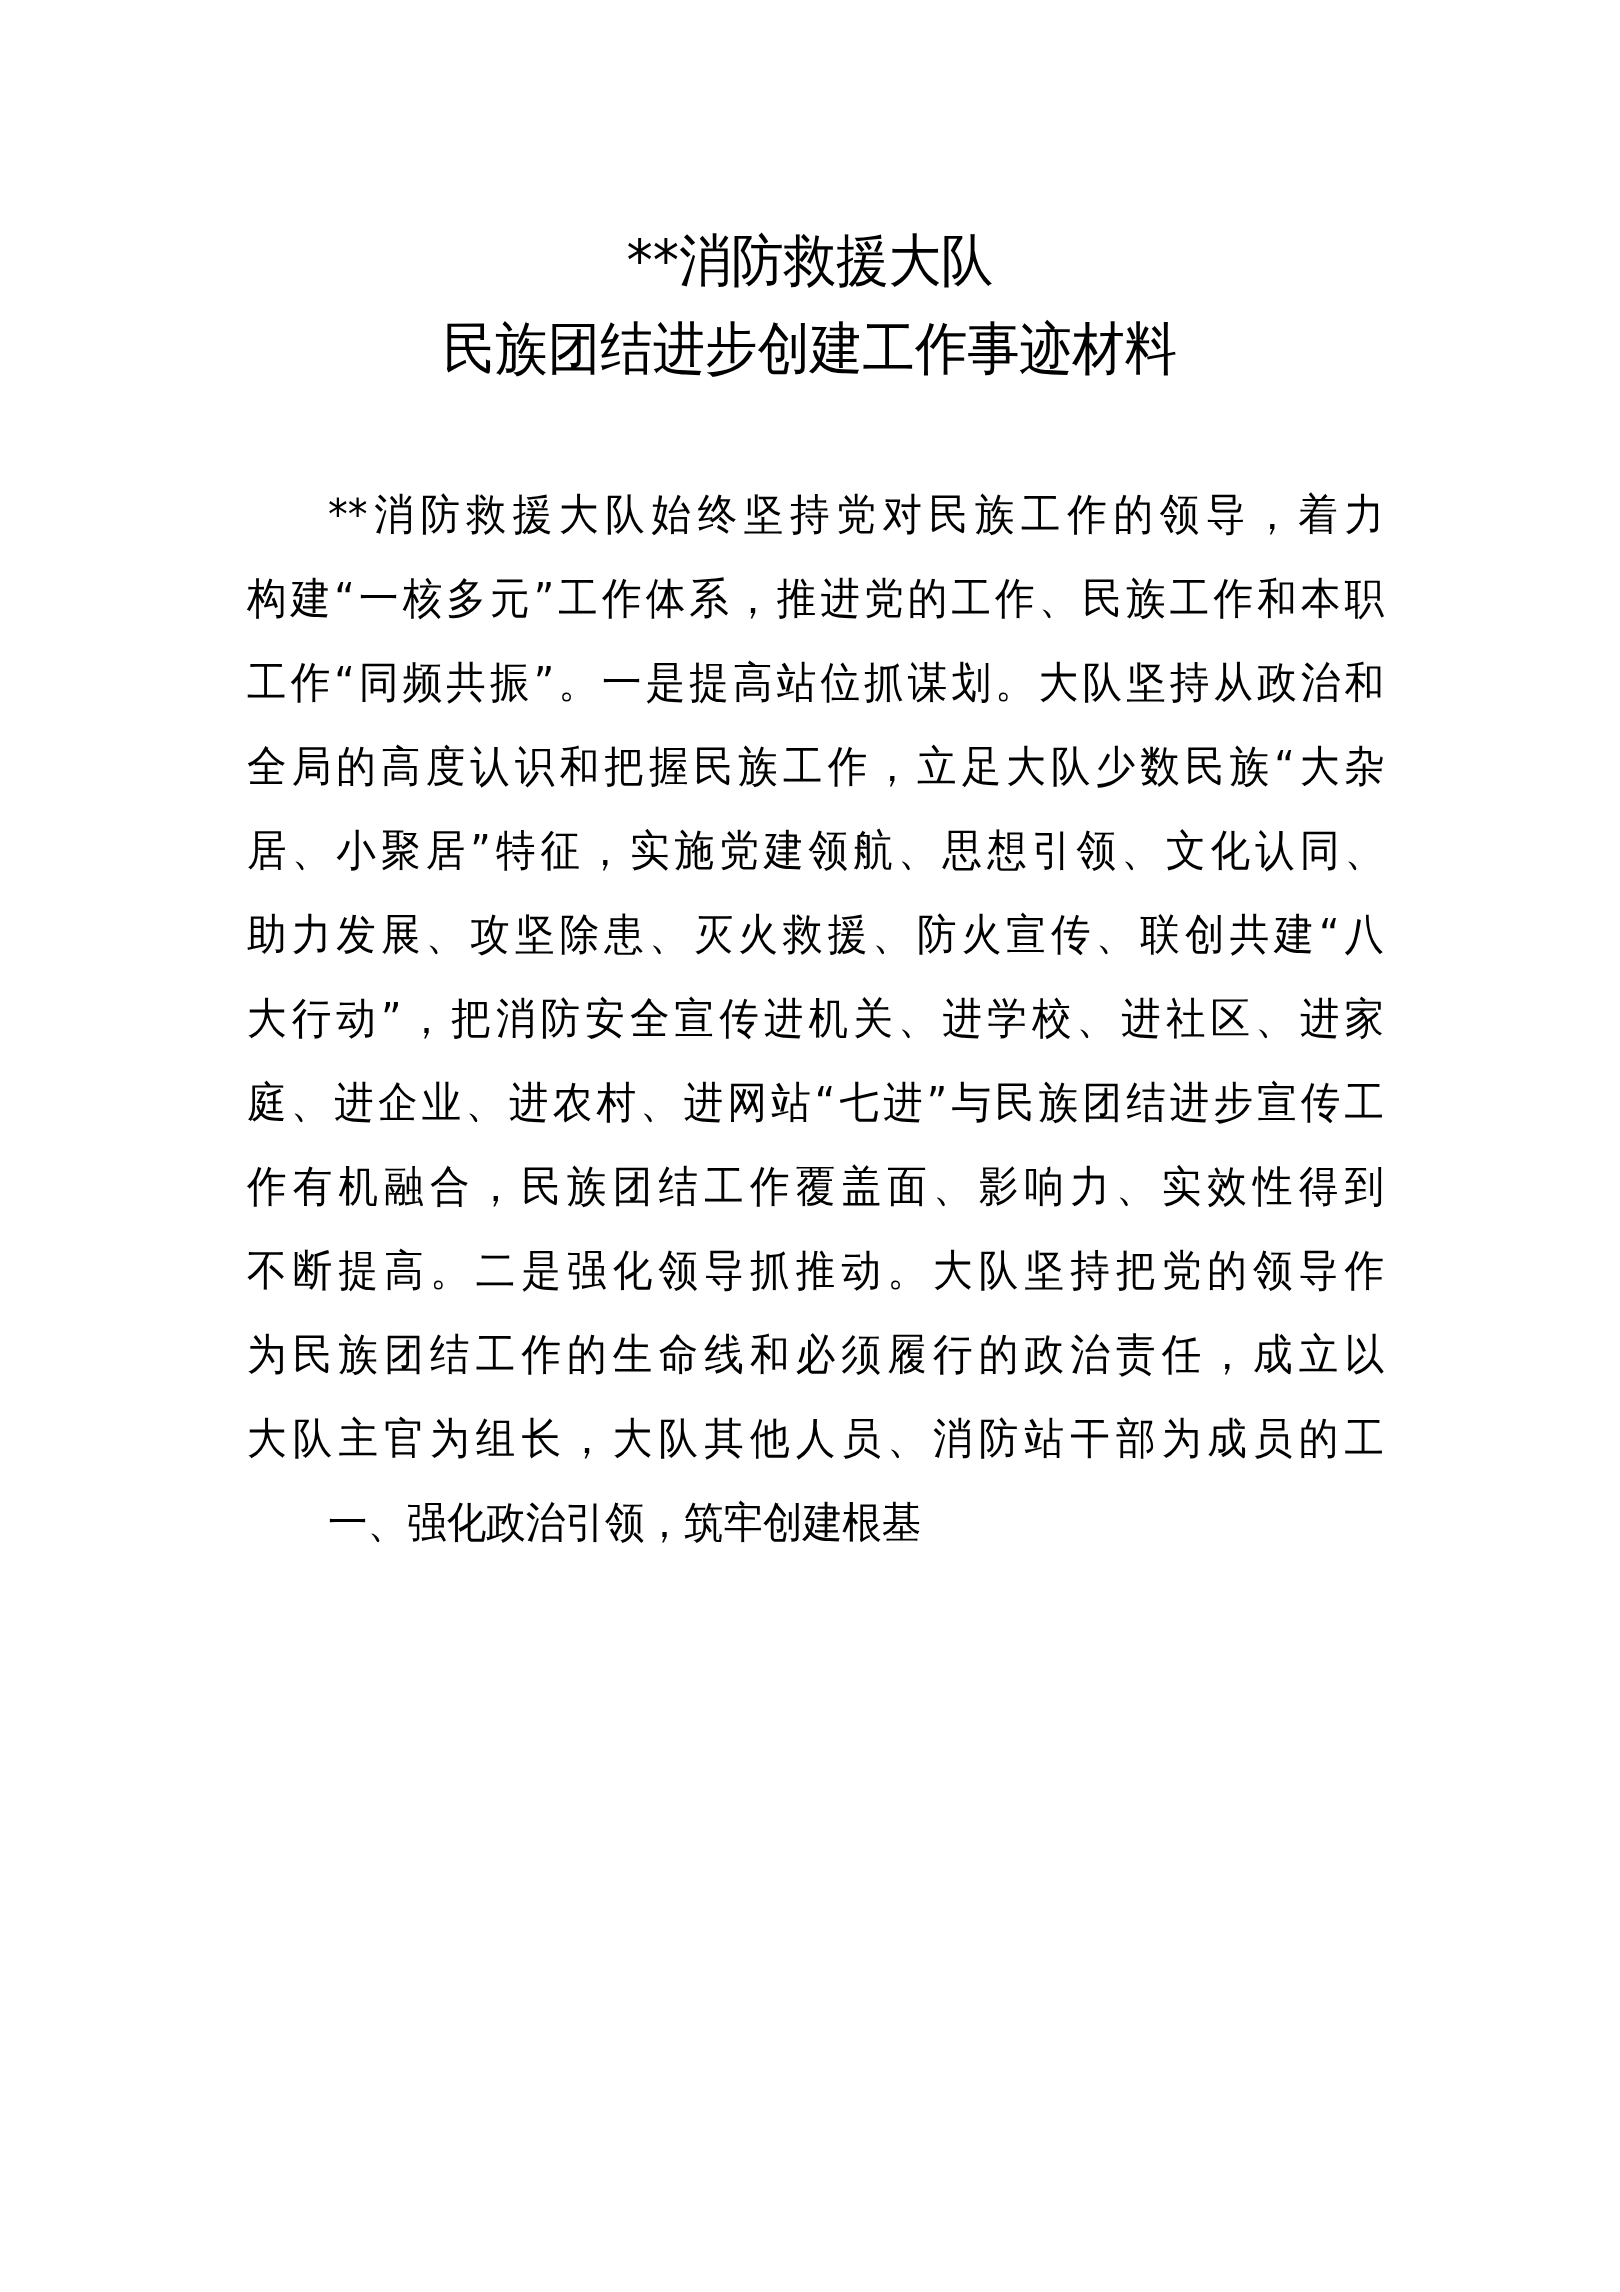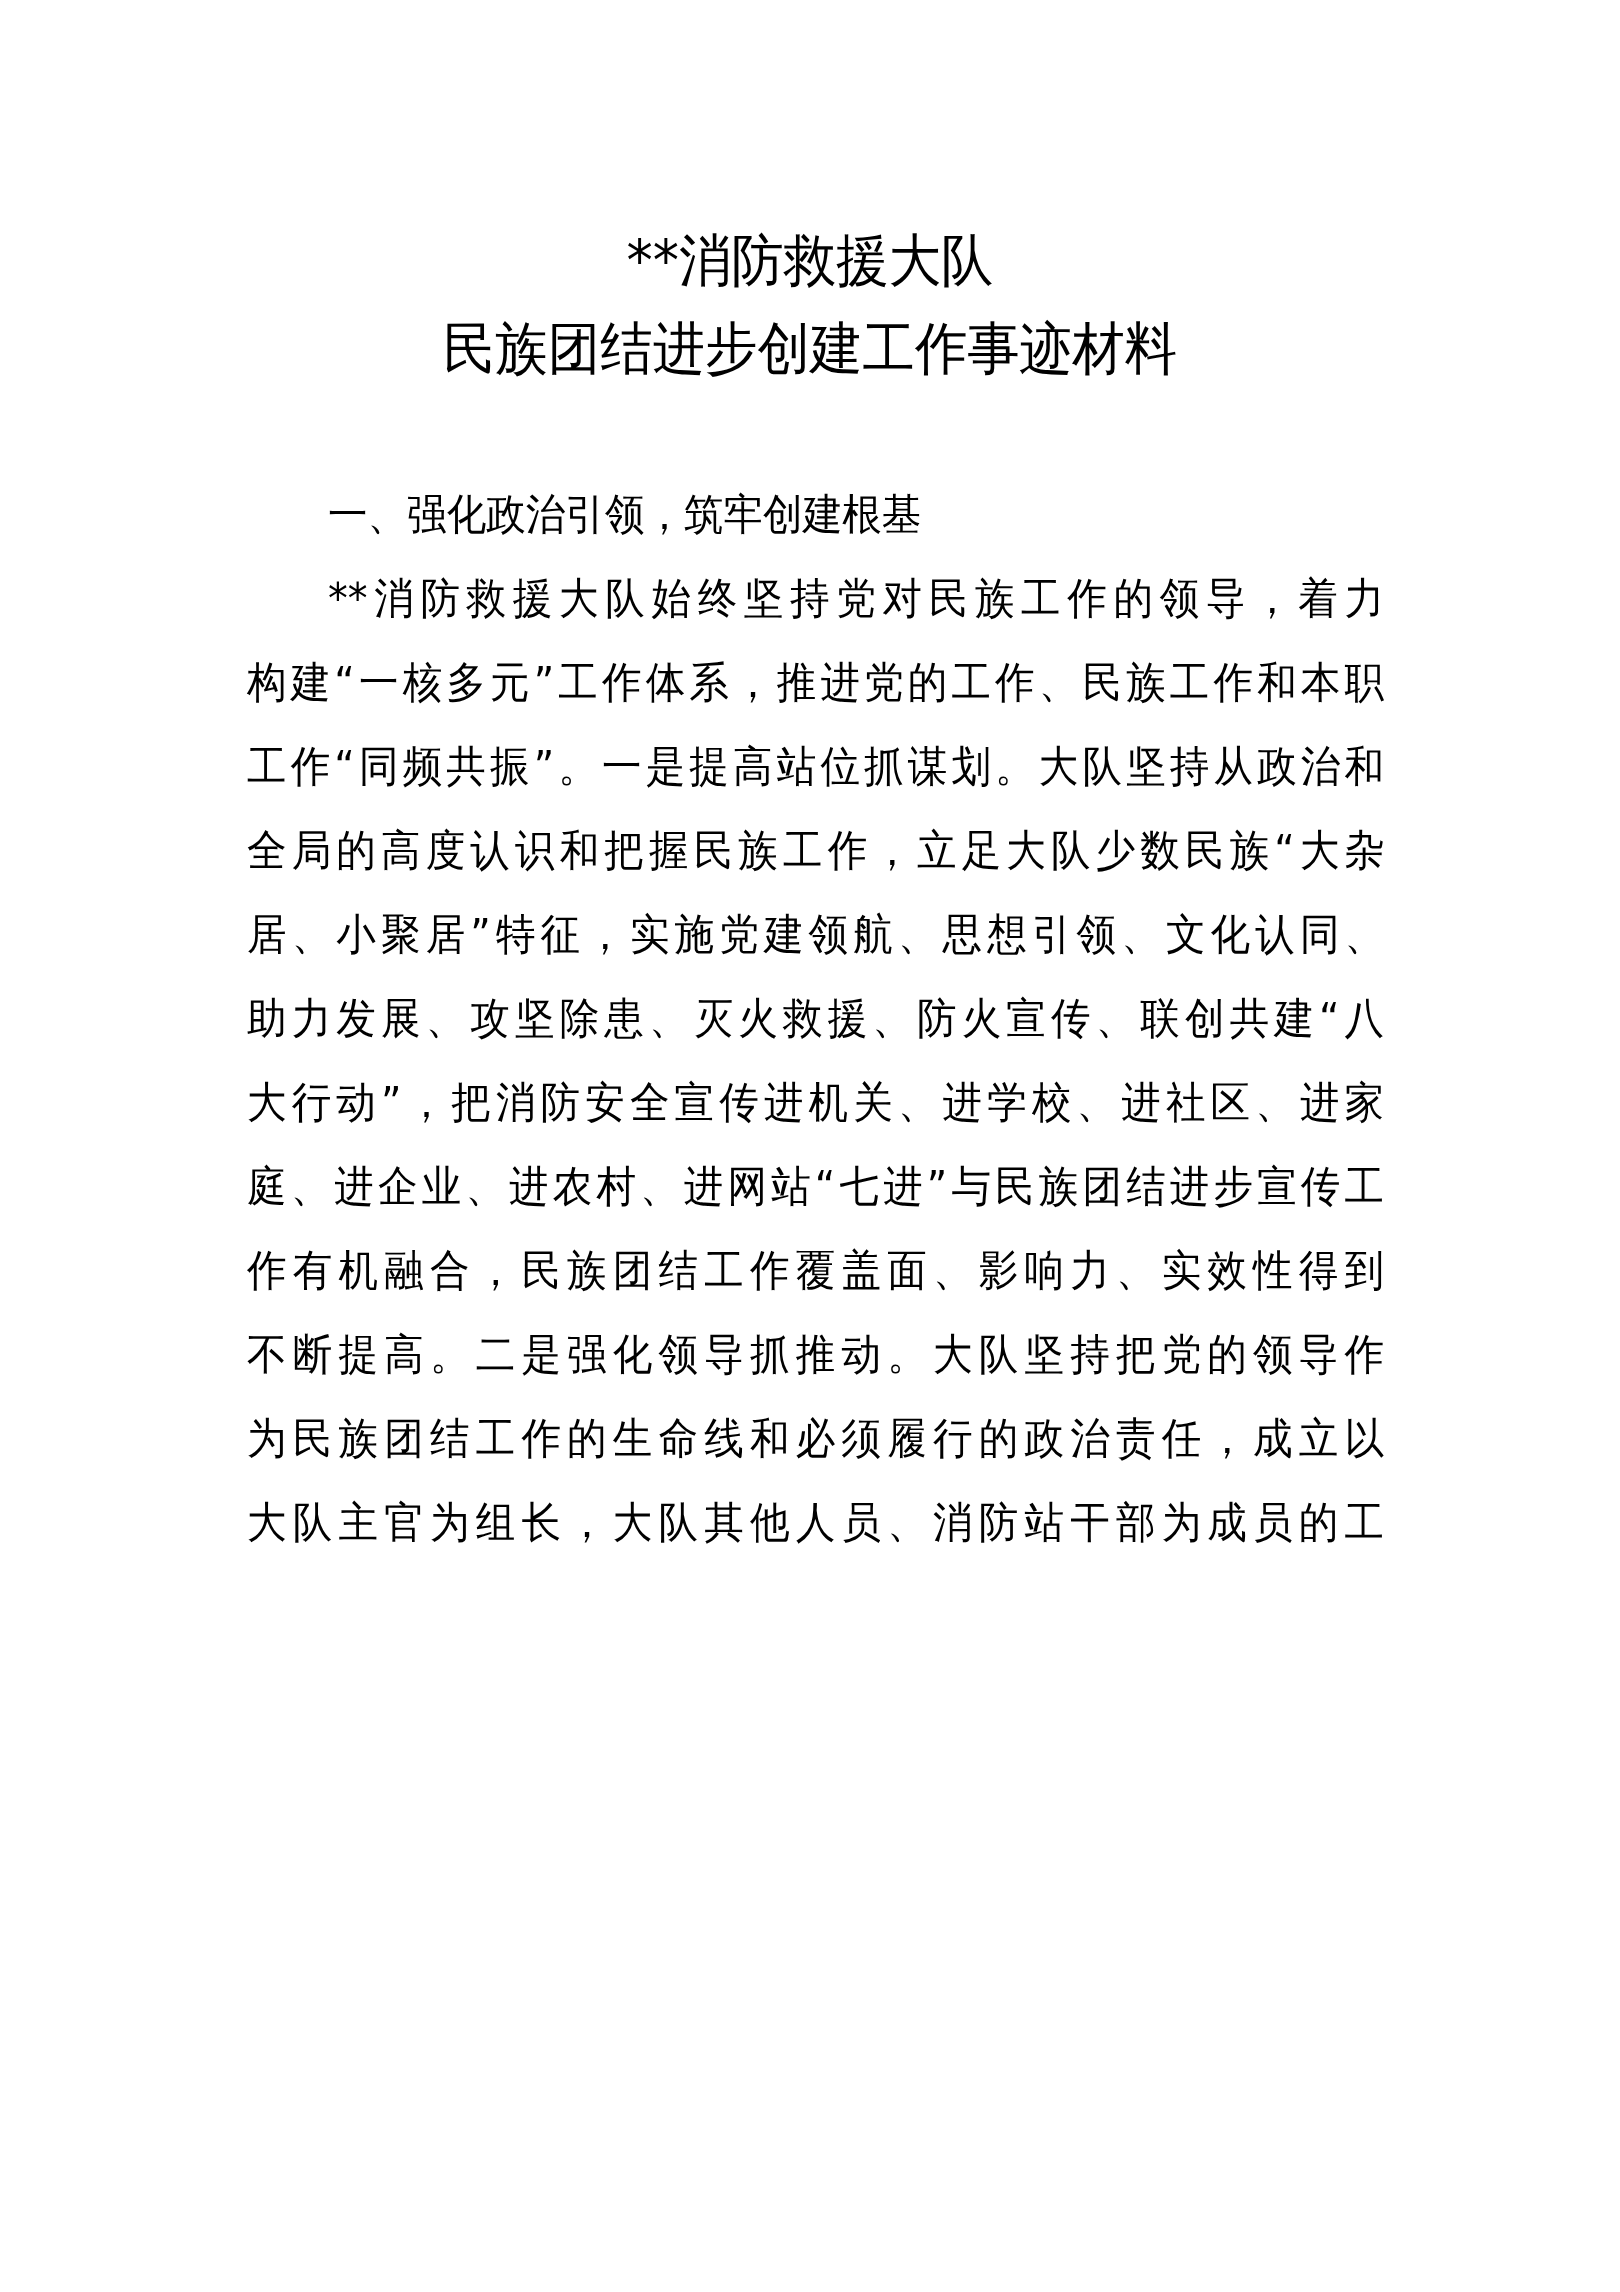--- a/index.html
+++ b/index.html
@@ -71,33 +71,33 @@
 
   <div class="title-block">
     <div class="title-line">**消防救援大队</div>
     <div class="title-line">民族团结进步创建工作事迹材料</div>
   </div>
 
   <div class="body-block">
 
 
     <div>
-      <div class="line indent last">一、强化政治引领，筑牢创建根基</div>
-    </div>
-
-    <div>
       <div class="line indent">**消防救援大队始终坚持党对民族工作的领导，着力</div>
       <div class="line">构建“一核多元”工作体系，推进党的工作、民族工作和本职</div>
       <div class="line">工作“同频共振”。一是提高站位抓谋划。大队坚持从政治和</div>
       <div class="line">全局的高度认识和把握民族工作，立足大队少数民族“大杂</div>
       <div class="line">居、小聚居”特征，实施党建领航、思想引领、文化认同、</div>
       <div class="line">助力发展、攻坚除患、灭火救援、防火宣传、联创共建“八</div>
       <div class="line">大行动”，把消防安全宣传进机关、进学校、进社区、进家</div>
       <div class="line">庭、进企业、进农村、进网站“七进”与民族团结进步宣传工</div>
       <div class="line">作有机融合，民族团结工作覆盖面、影响力、实效性得到</div>
       <div class="line">不断提高。二是强化领导抓推动。大队坚持把党的领导作</div>
       <div class="line">为民族团结工作的生命线和必须履行的政治责任，成立以</div>
       <div class="line">大队主官为组长，大队其他人员、消防站干部为成员的工</div>
     </div>
 
+    <div>
+      <div class="line indent last">一、强化政治引领，筑牢创建根基</div>
+    </div>
+
   </div>
 </div>
 
 
 </body></html>

